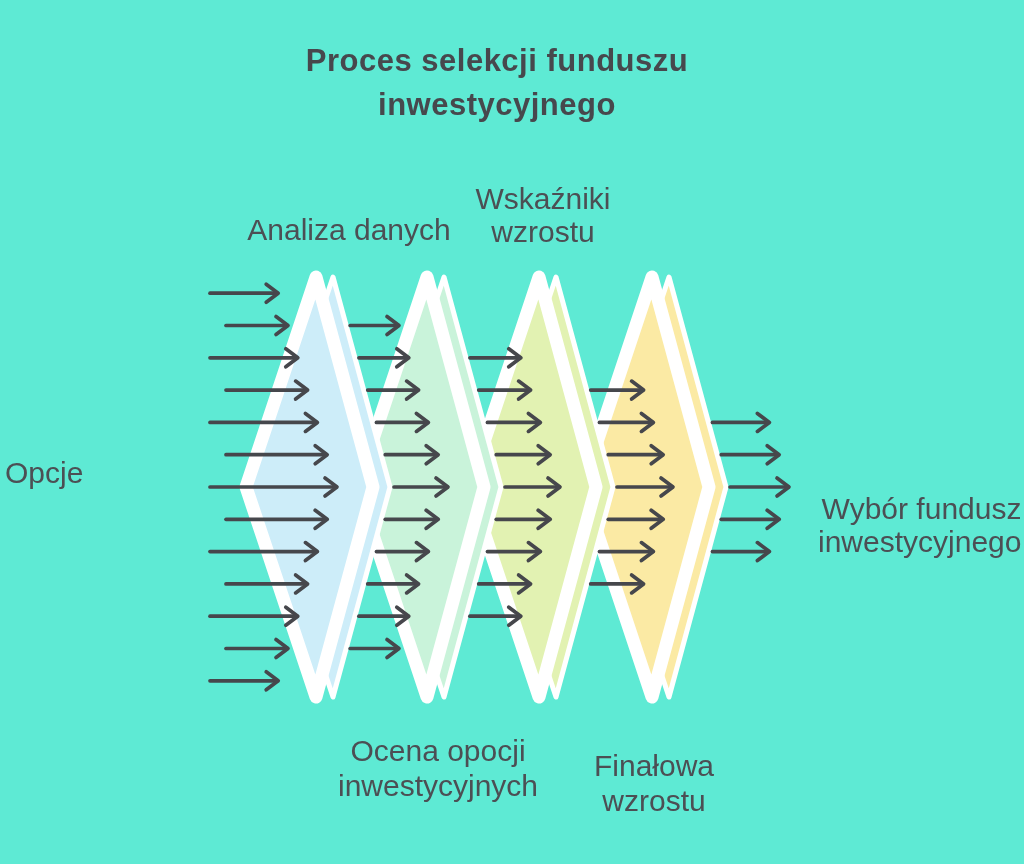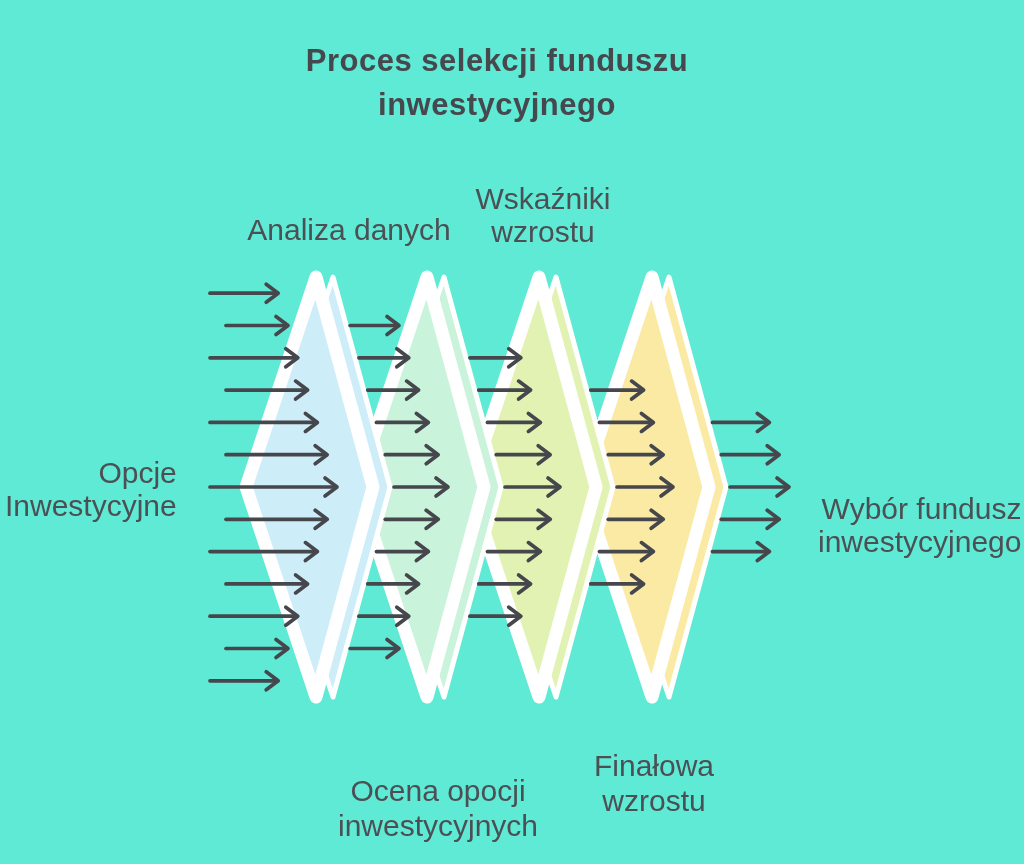--- a/index.html
+++ b/index.html
@@ -33,21 +33,21 @@
     color:#4c4f54;
   }
   .label span{display:block;}
   .stage-label{
     transform:translateX(-50%);
     text-align:center;
     white-space:nowrap;
   }
   .stage-label-1{left:317px;top:213px;margin-left:32px;}
   .stage-label-3{left:543px;top:182px;}
-  .stage-label-2{left:438px;top:733px;line-height:35px;margin-top:40px;}
+  .stage-label-2{left:438px;top:733px;line-height:35px;}
   .stage-label-4{left:654px;top:733px;line-height:35px;margin-top:15px;}
   .side-label{text-align:right;white-space:nowrap;}
   .input-label{left:5px;top:456px;}
   .output-label{left:818px;top:456px;margin-top:36px;}
 </style>
 </head>
 <body>
 
 <div class="canvas">
 
@@ -170,21 +170,20 @@
       </g>
     </svg>
 
   <h1 class="title">
     <span>Proces selekcji funduszu</span>
     <span>inwestycyjnego</span>
   </h1>
 
   <div class="label side-label input-label">
     <span>Opcje</span>
-    <span>Inwestycyjne</span>
   </div>
 
   <div class="label side-label output-label">
     <span>Wybór fundusz</span>
     <span>inwestycyjnego</span>
   </div>
 
   <div class="label stage-label stage-label-1">
     <span>Analiza danych</span>
   </div>

